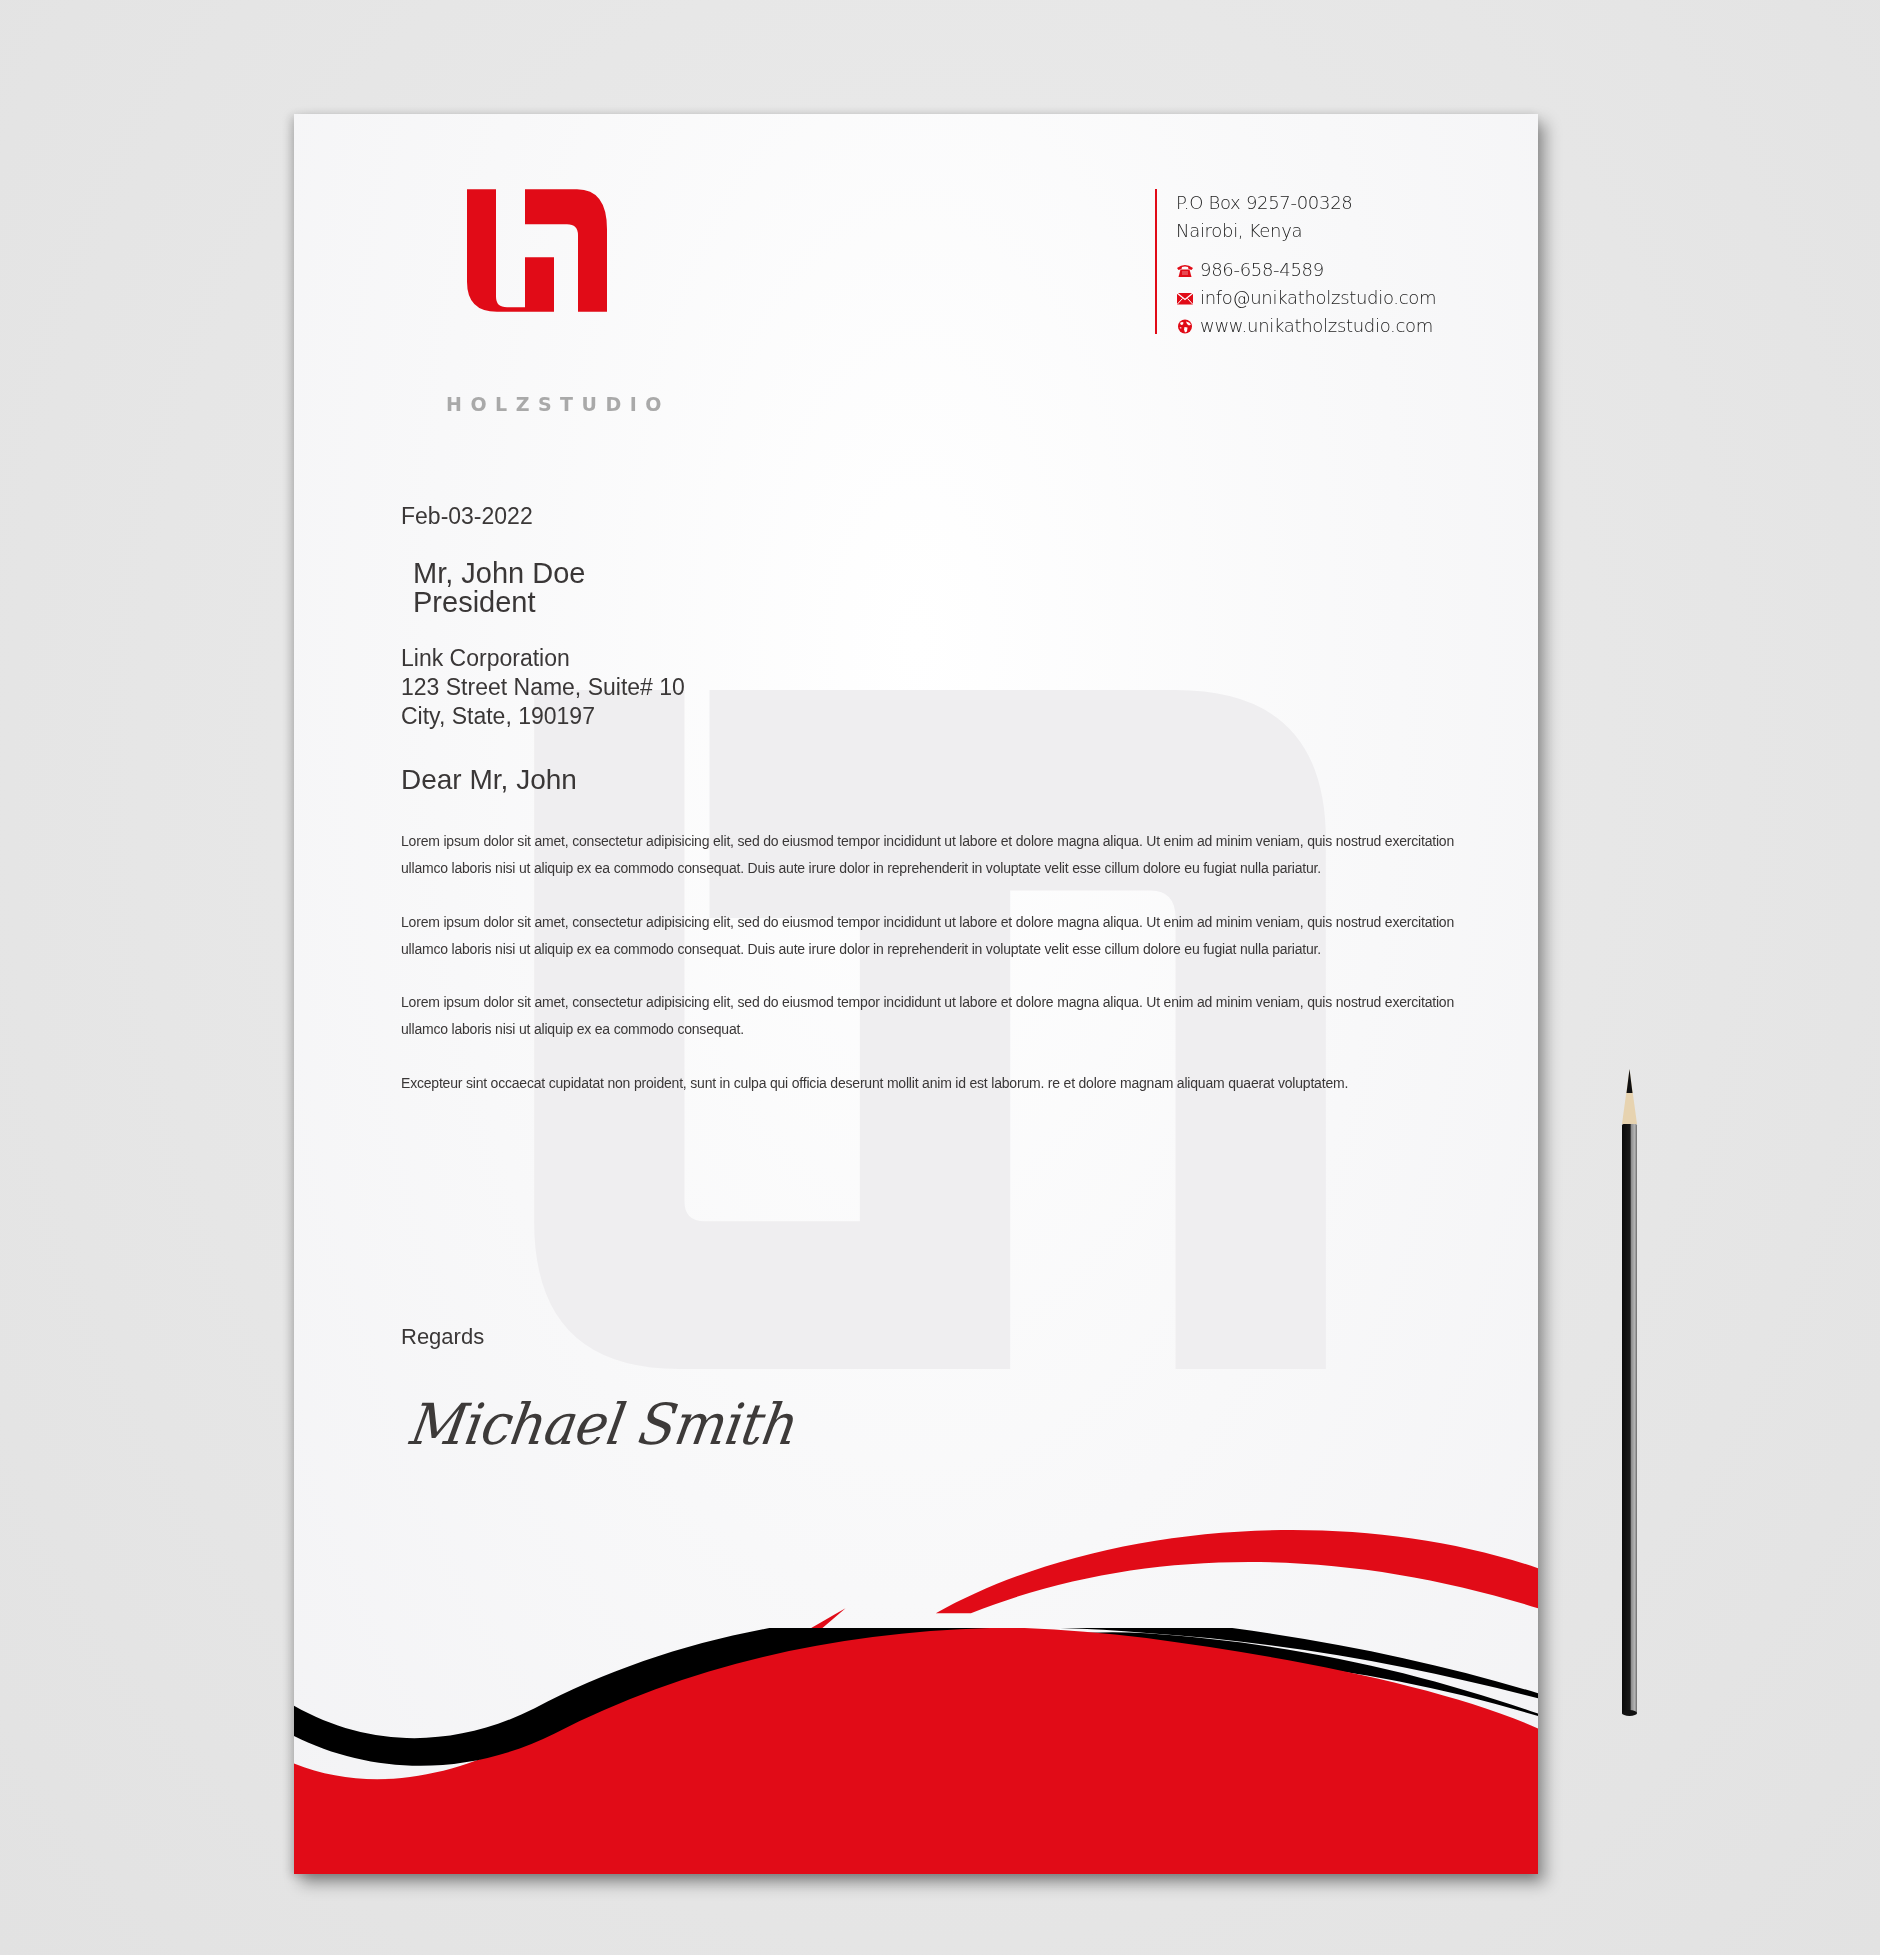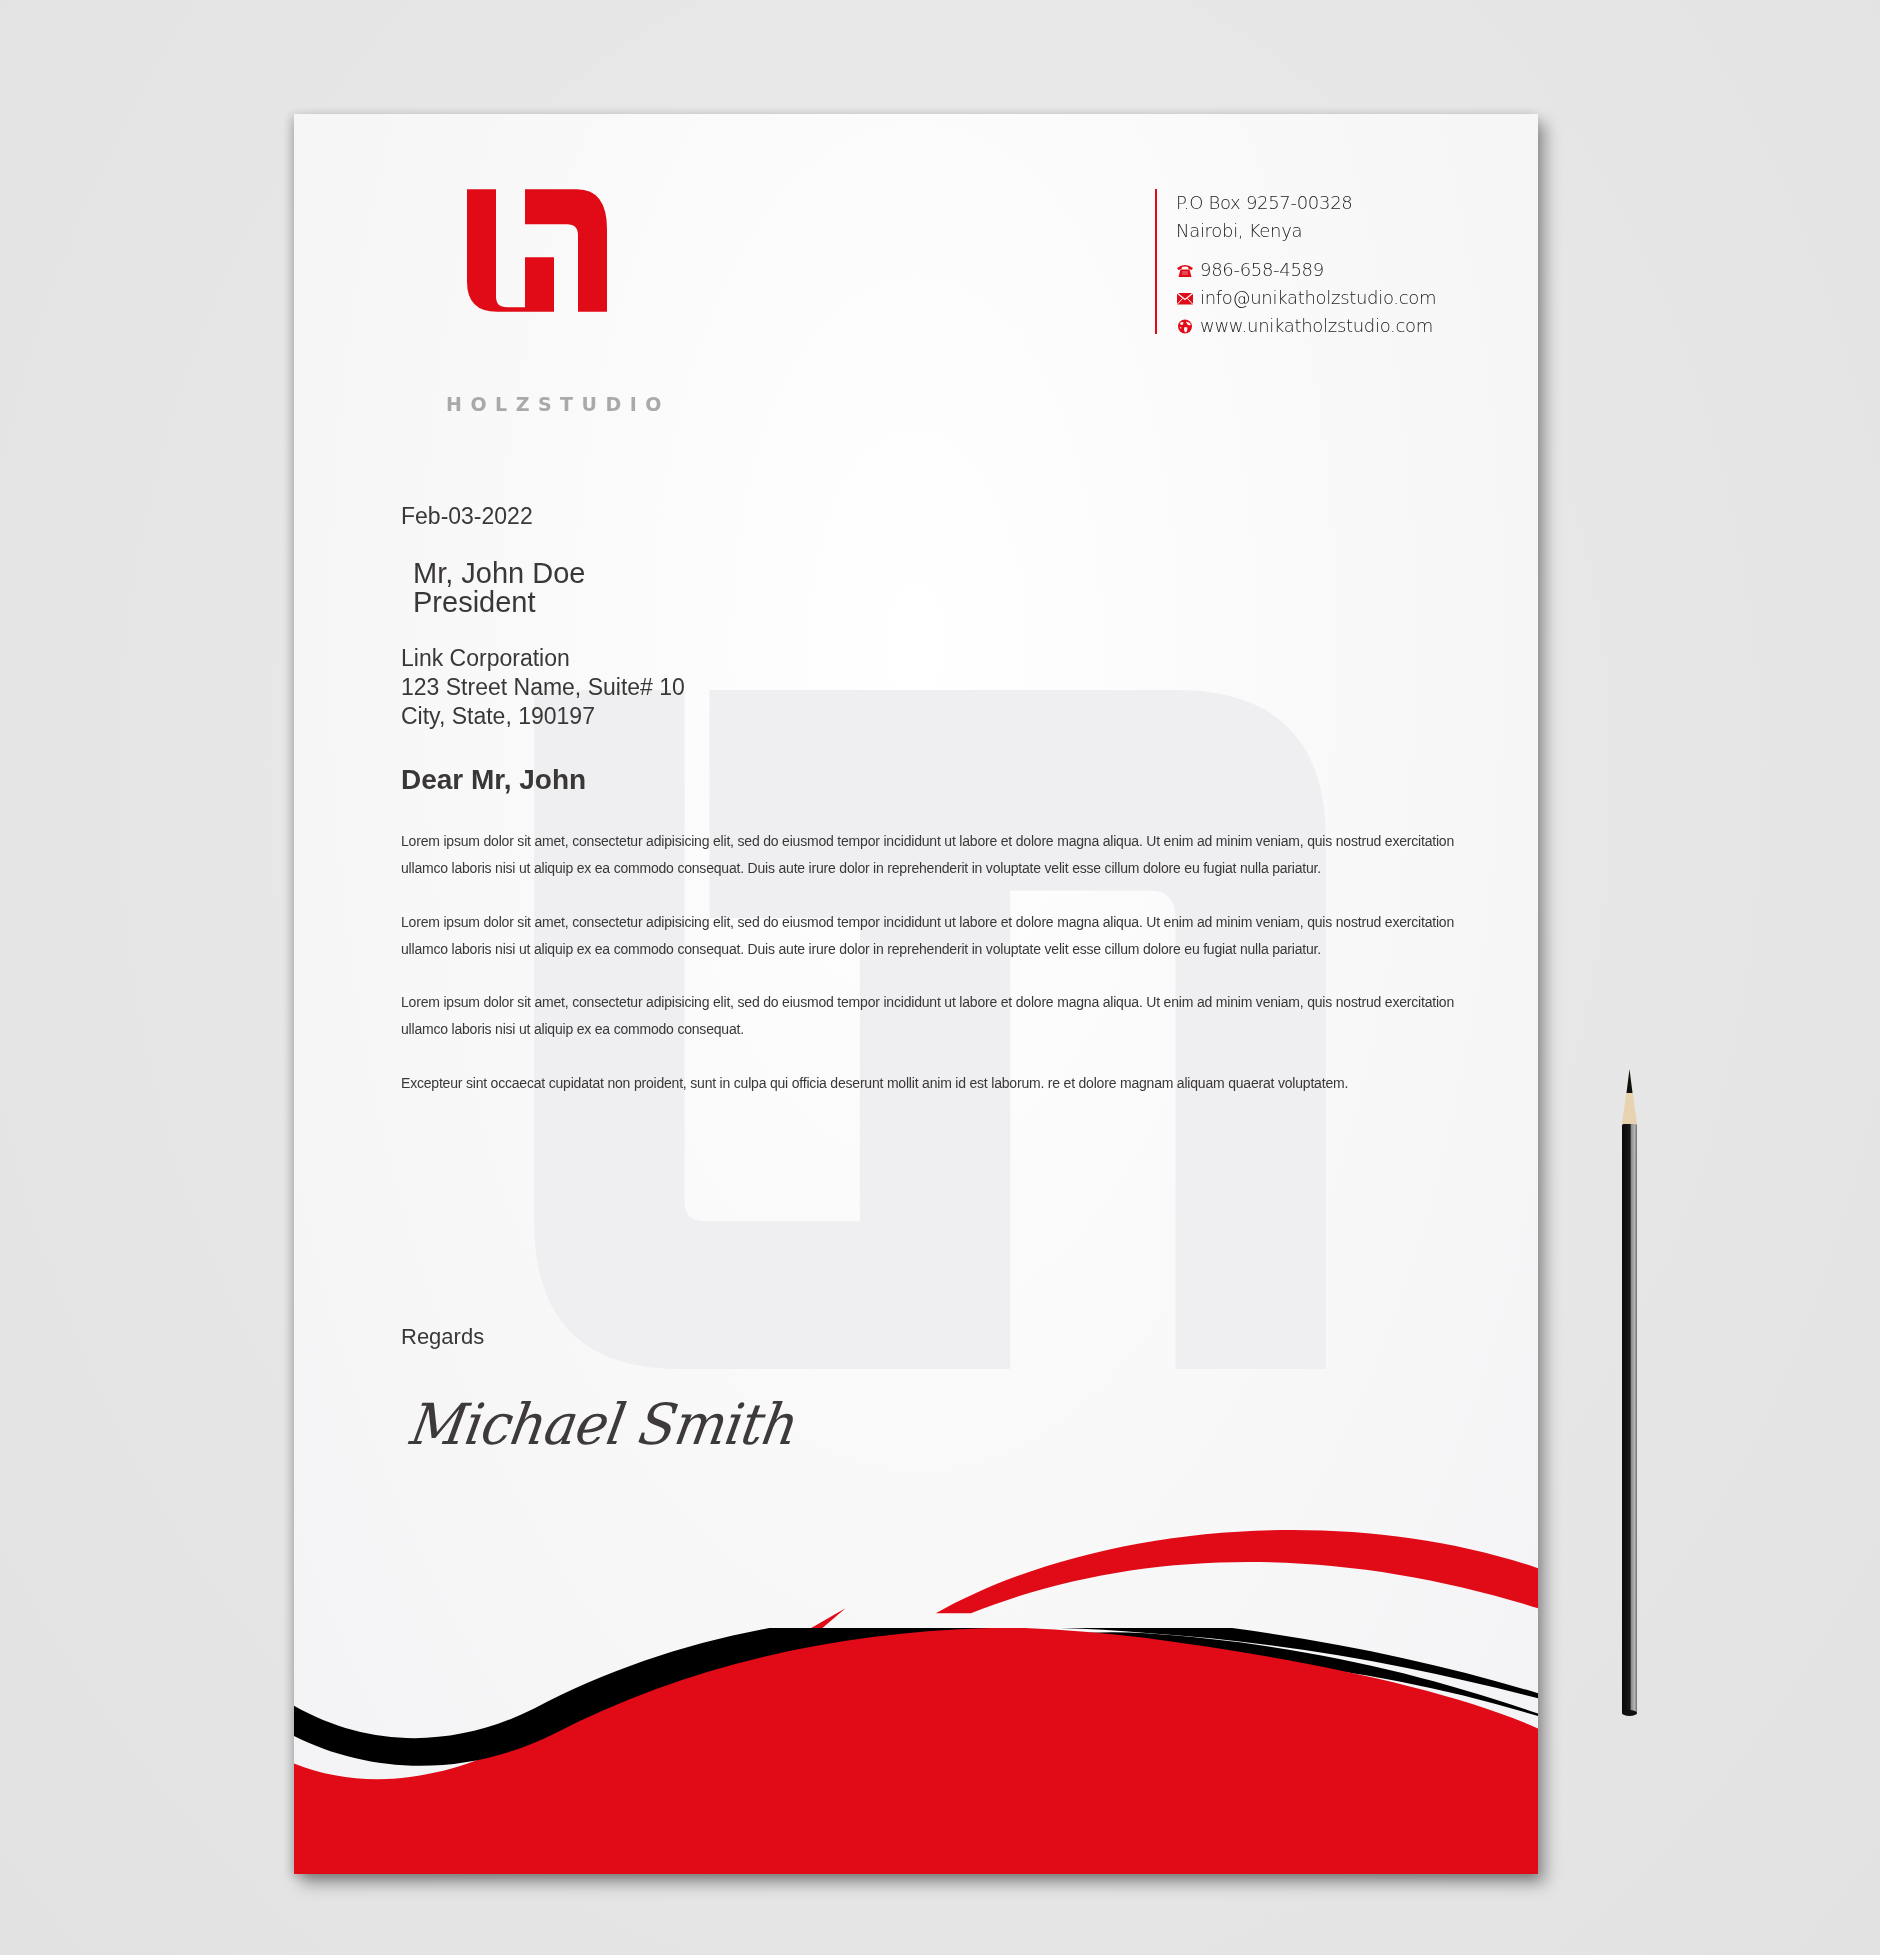--- a/index.html
+++ b/index.html
@@ -44,21 +44,21 @@
   .contact .gap { height: 11px; }
   .contact .ic { display: inline-block; width: 18px; height: 15px; vertical-align: -1.5px; margin-right: 6px; }
   
   .letter {
     position: absolute; left: 107px; top: 0; width: 1053px;
     font-family: "Liberation Sans", sans-serif; color: #3a3737;
   }
   .date { position: absolute; top: 389px; font-size: 23px; white-space: nowrap; }
   .recipient { position: absolute; top: 445px; font-size: 29px; line-height: 29px; white-space: nowrap; margin-left: 12px; }
   .company { position: absolute; top: 530px; font-size: 23px; line-height: 29px; white-space: nowrap; }
-  .salutation { position: absolute; top: 650px; font-size: 28px; font-weight: bold; white-space: nowrap; }
+  .salutation { position: absolute; top: 650px; font-size: 28px; font-weight: normal; white-space: nowrap; }
   .paras { position: absolute; top: 714px; width: 1053px; }
   .para {
     font-size: 14px; line-height: 27px; text-align: justify;
     margin-bottom: 26.6px; letter-spacing: -0.2px;
   }
   .regards { position: absolute; top: 1210px; font-size: 22px; white-space: nowrap; }
   .signature {
     position: absolute; top: 1281px; left: 5px;
     font-family: "DejaVu Serif", serif; font-style: italic;
     font-size: 54px; color: #3d3a39; letter-spacing: -1px; white-space: nowrap;

